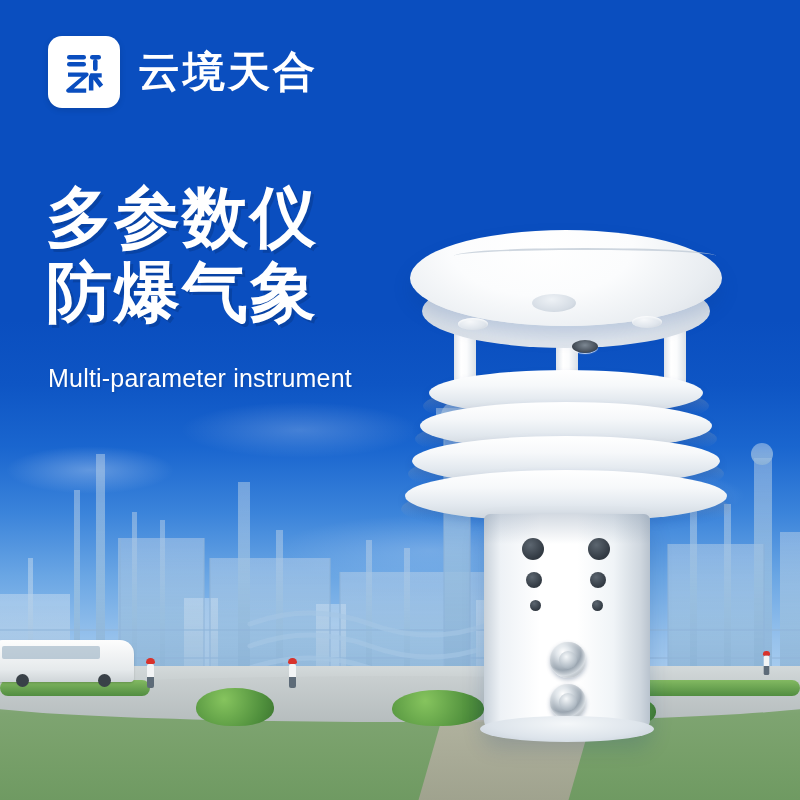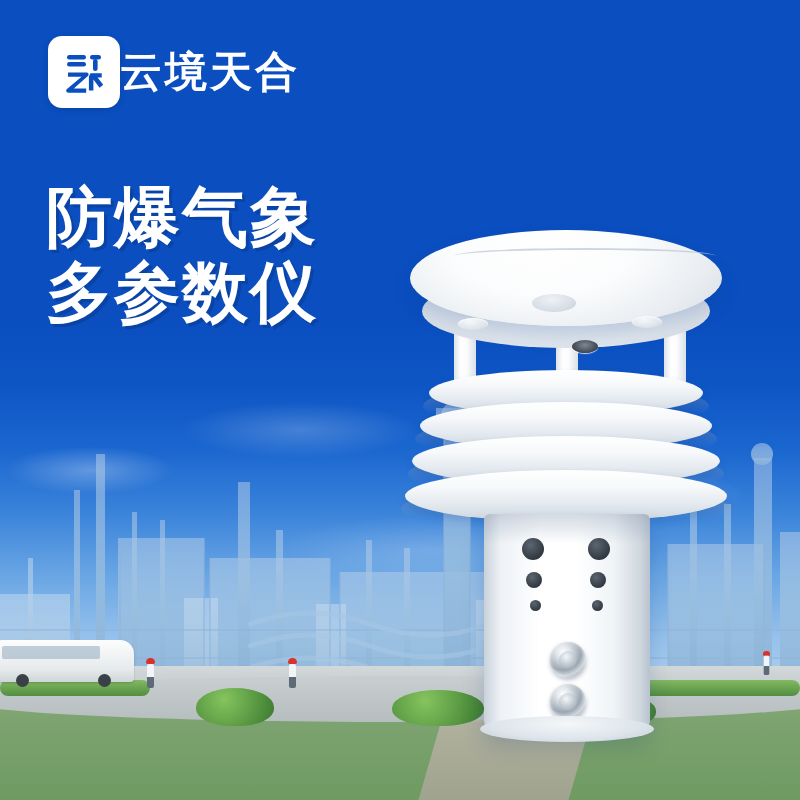--- a/index.html
+++ b/index.html
@@ -75,21 +75,21 @@
   .bus:before{
     content:"";position:absolute;left:8px;top:6px;right:34px;height:13px;
     background:#8fa9bd;opacity:.55;border-radius:2px;
   }
   .wheel{position:absolute;bottom:-5px;width:13px;height:13px;border-radius:50%;background:#394148;}
   .worker{position:absolute;bottom:112px;width:9px;height:30px;}
   .worker .helmet{position:absolute;top:0;left:0;width:9px;height:6px;border-radius:5px 5px 2px 2px;background:#d8322c;}
   .worker .body{position:absolute;top:6px;left:1px;width:7px;height:24px;background:linear-gradient(180deg,#f2f4f5 0 55%,#5d6b78 55%);border-radius:2px;}
 
   
-  .logo-row{position:absolute;left:48px;top:36px;display:flex;align-items:center;}
+  .logo-row{position:absolute;left:48px;top:36px;display:flex;align-items:center;gap:18px;}
   .logo-mark{
     width:72px;height:72px;border-radius:14px;background:#ffffff;
     display:flex;align-items:center;justify-content:center;
     box-shadow:0 2px 6px rgba(0,0,0,.12);
   }
   .logo-mark svg{display:block;}
   .logo-text{
     color:#ffffff;font-size:42px;font-weight:700;letter-spacing:3px;
     line-height:1;white-space:nowrap;
     font-family:"Liberation Sans","DejaVu Sans",sans-serif;
@@ -316,25 +316,26 @@
           <rect x="33" y="11" width="4.6" height="12" rx="2.3"></rect>
           <path d="M8 24.5h18.5c2 0 2.9 2.3 1.4 3.6L13.8 40.5h12.4v4.2H8.4c-2.1 0-3-2.4-1.4-3.7L21.6 28.7H8z"></path>
           <path d="M30.5 25.2h11.2v4.3h-4.1l5.6 7.2-3.6 3-6.2-8.2v11h-4.5V28.6z"></path>
         </g>
       </svg>
     </div>
     <div class="logo-text">云境天合</div>
   </div>
 
   <div class="headline">
+    <div class="h-line">多参数仪</div>
     <div class="h-line">防爆气象</div>
-    <div class="h-line">多参数仪</div>
   </div>
 
   <div class="subtitle">
+    <div class="s-line">Multi-parameter instrument</div>
   </div>
 
   <div class="product">
 
     <div class="post" style="left:62px;top:72px;height:110px;"></div>
     <div class="post" style="left:164px;top:96px;height:96px;"></div>
     <div class="post" style="left:272px;top:72px;height:110px;"></div>
 
     <div class="disc-rim"></div>
     <div class="disc-under"></div>

